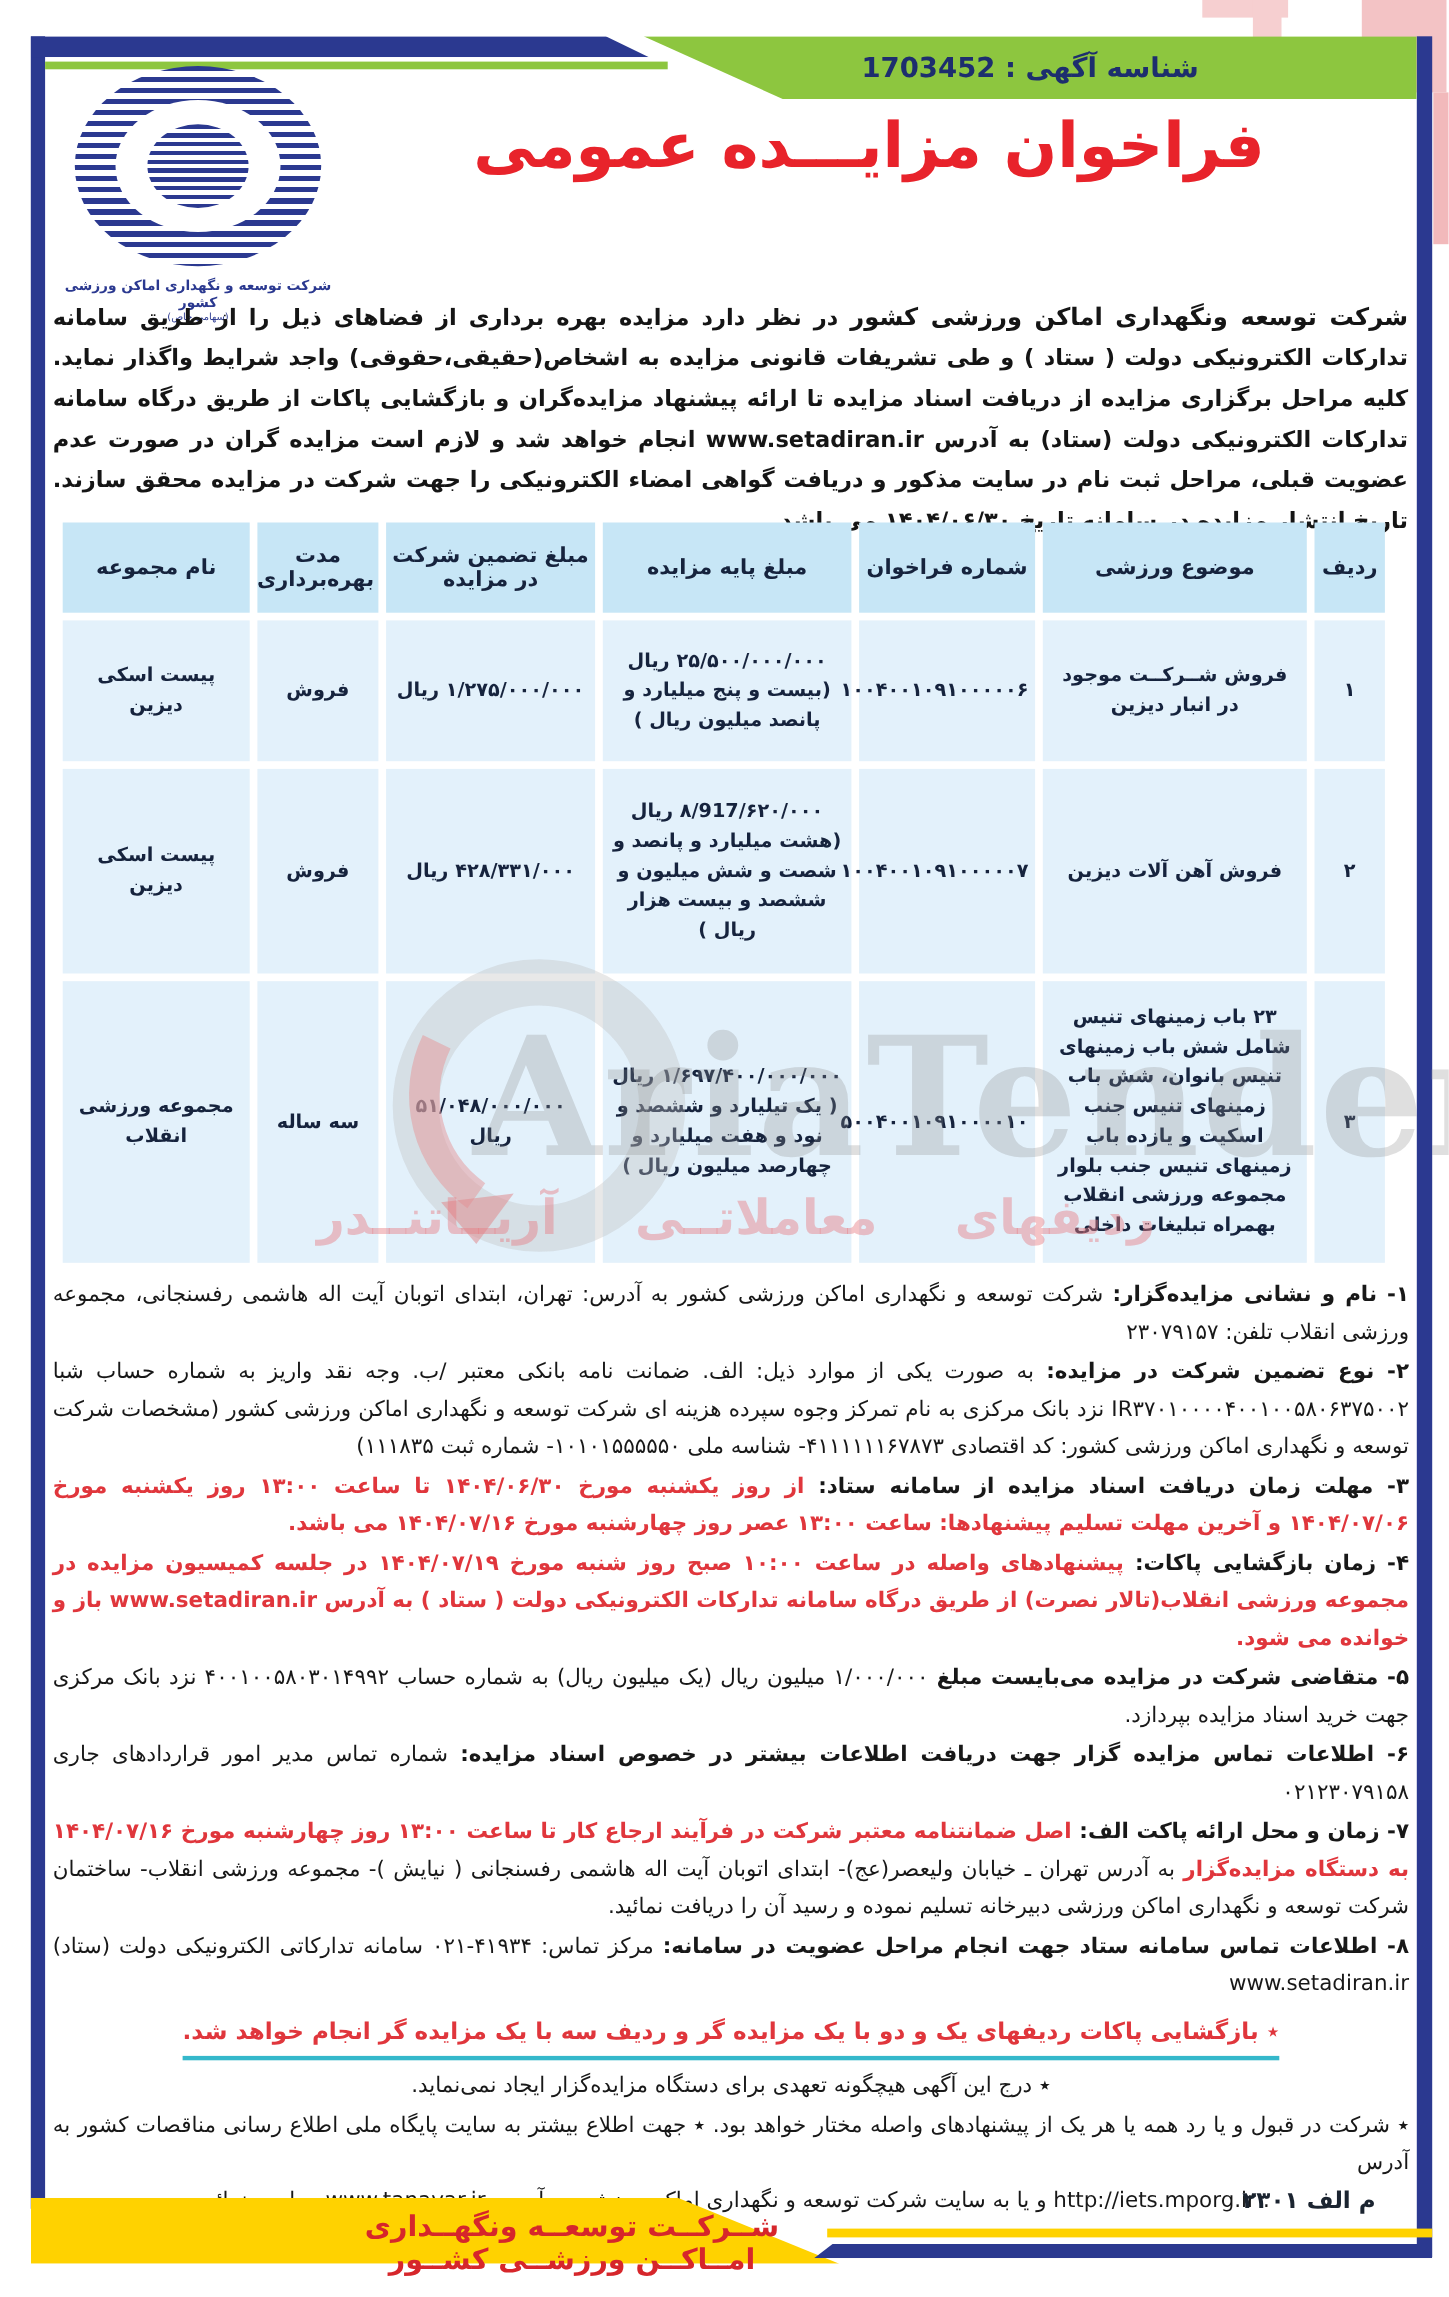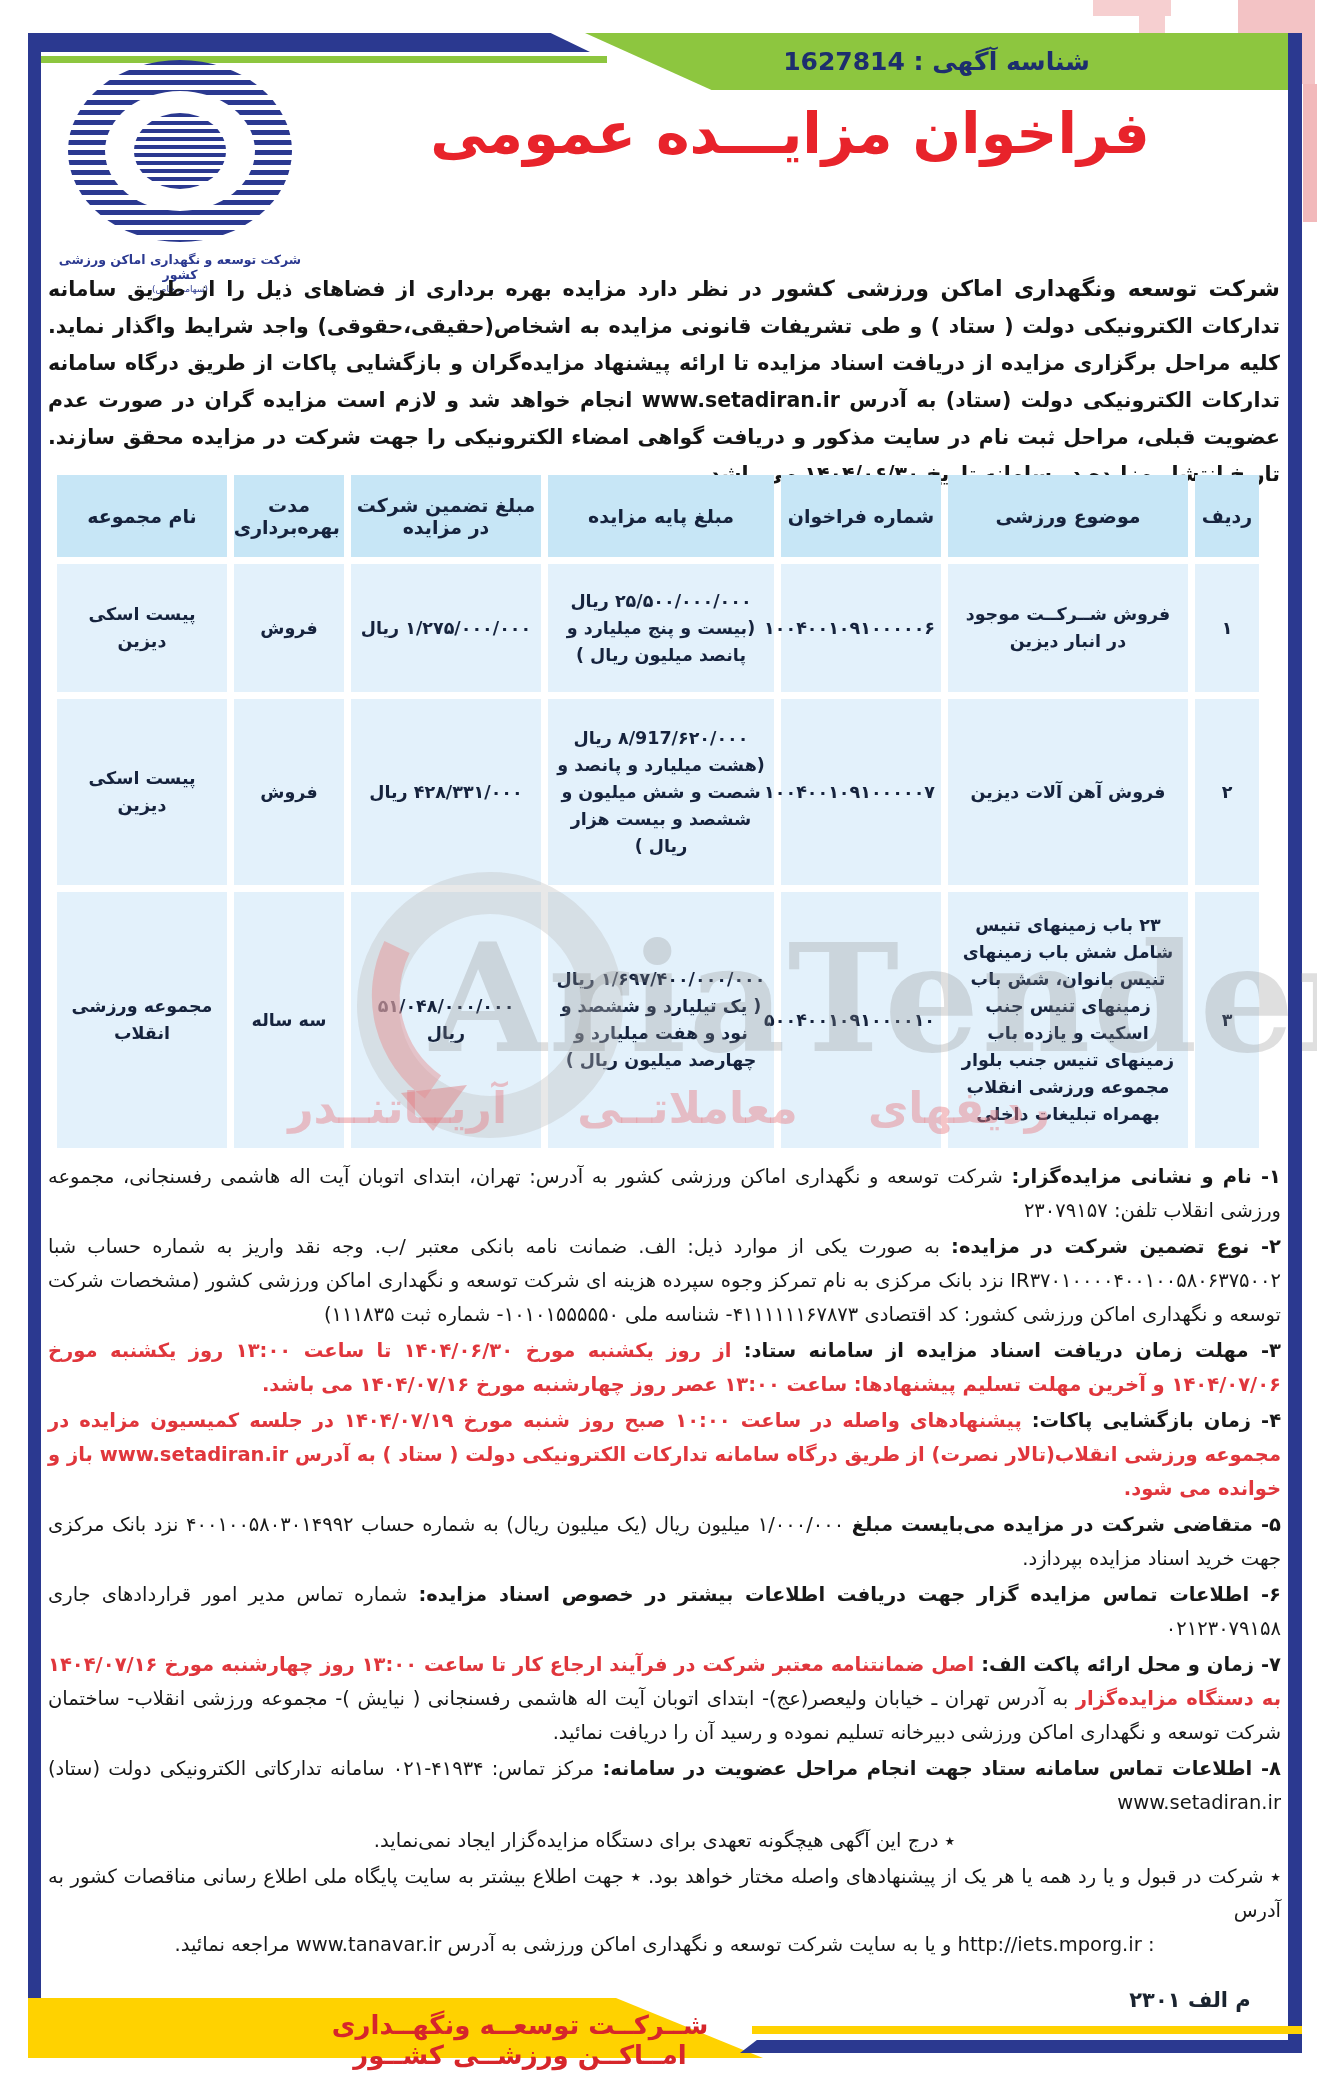--- a/index.html
+++ b/index.html
@@ -82,21 +82,21 @@
 <div class="abs pinkA"></div>
 <div class="abs pinkB"></div>
 <div class="abs pinkC"></div>
 <div class="abs pinkD"></div>
 
 <div class="abs border-left"></div>
 <div class="abs border-right"></div>
 <div class="abs top-navy-bar"></div>
 <div class="abs top-green-line"></div>
 <div class="abs green-banner">
-  <span>شناسه آگهی : 1627814</span>
+  <span>شناسه آگهی : 1703452</span>
 </div>
 
 <div class="abs logo-wrap">
   <div class="logo-outer">
     <div class="logo-mid"></div>
     <div class="logo-core"></div>
   </div>
   <div class="logo-name">شرکت توسعه و نگهداری اماکن ورزشی کشور</div>
   <div class="logo-sub">(سهامی خاص)</div>
 </div>
@@ -185,20 +185,21 @@
   </div>
   <div class="item">
     <span class="lbl">۶- اطلاعات تماس مزایده گزار جهت دریافت اطلاعات بیشتر در خصوص اسناد مزایده:</span><span class="red"></span><span> شماره تماس مدیر امور قراردادهای جاری ۰۲۱۲۳۰۷۹۱۵۸</span>
   </div>
   <div class="item">
     <span class="lbl">۷- زمان و محل ارائه پاکت الف:</span><span class="red"> اصل ضمانتنامه معتبر شرکت در فرآیند ارجاع کار تا ساعت ۱۳:۰۰ روز چهارشنبه مورخ ۱۴۰۴/۰۷/۱۶ به دستگاه مزایده‌گزار</span><span> به آدرس تهران ـ خیابان ولیعصر(عج)- ابتدای اتوبان آیت اله هاشمی رفسنجانی ( نیایش )- مجموعه ورزشی انقلاب- ساختمان شرکت توسعه و نگهداری اماکن ورزشی دبیرخانه تسلیم نموده و رسید آن را دریافت نمائید.</span>
   </div>
   <div class="item">
     <span class="lbl">۸- اطلاعات تماس سامانه ستاد جهت انجام مراحل عضویت در سامانه:</span><span class="red"></span><span> مرکز تماس: ۴۱۹۳۴-۰۲۱ سامانه تدارکاتی الکترونیکی دولت (ستاد) www.setadiran.ir</span>
   </div>
+  <div class="note1">٭ بازگشایی پاکات ردیفهای یک و دو با یک مزایده گر و ردیف سه با یک مزایده گر انجام خواهد شد.</div>
   <div class="note2">٭ درج این آگهی هیچگونه تعهدی برای دستگاه مزایده‌گزار ایجاد نمی‌نماید.</div>
   <div class="note3a">٭ شرکت در قبول و یا رد همه یا هر یک از پیشنهادهای واصله مختار خواهد بود. ٭ جهت اطلاع بیشتر به سایت پایگاه ملی اطلاع رسانی مناقصات کشور به آدرس</div>
   <div class="note3b">: http://iets.mporg.ir و یا به سایت شرکت توسعه و نگهداری اماکن ورزشی به آدرس www.tanavar.ir مراجعه نمائید.</div>
 </div>
 
 <div class="abs malef">م الف ۲۳۰۱</div>
 <div class="abs footer-yellow"></div>
 <div class="abs footer-company">شــرکــت توسعــه ونگهــداری امــاکــن ورزشــی کشــور</div>
 <div class="abs footer-yline"></div>
 <div class="abs footer-nline"></div>

